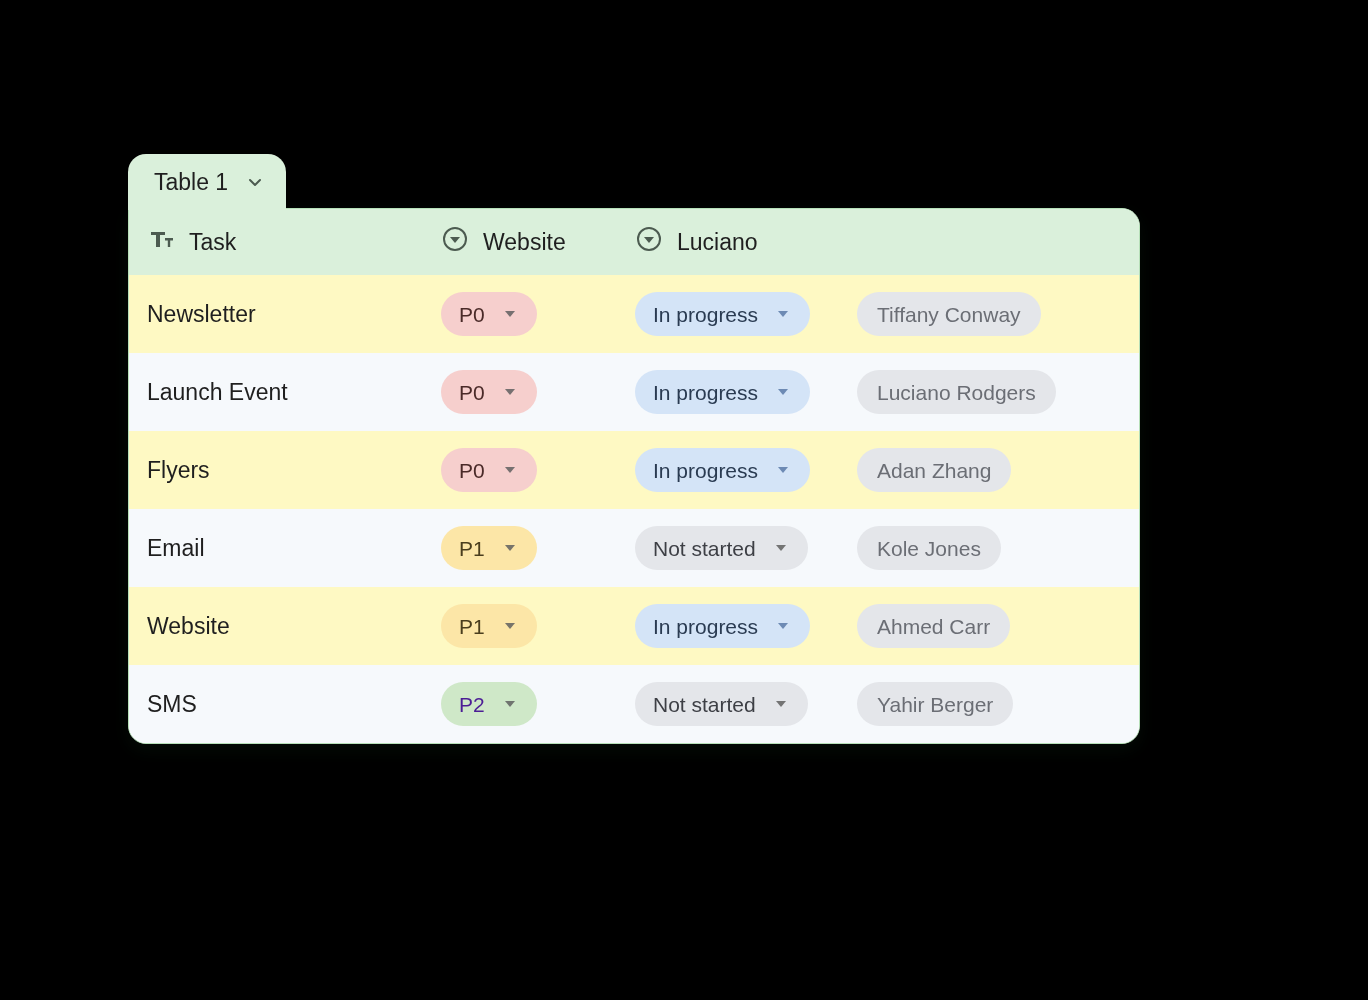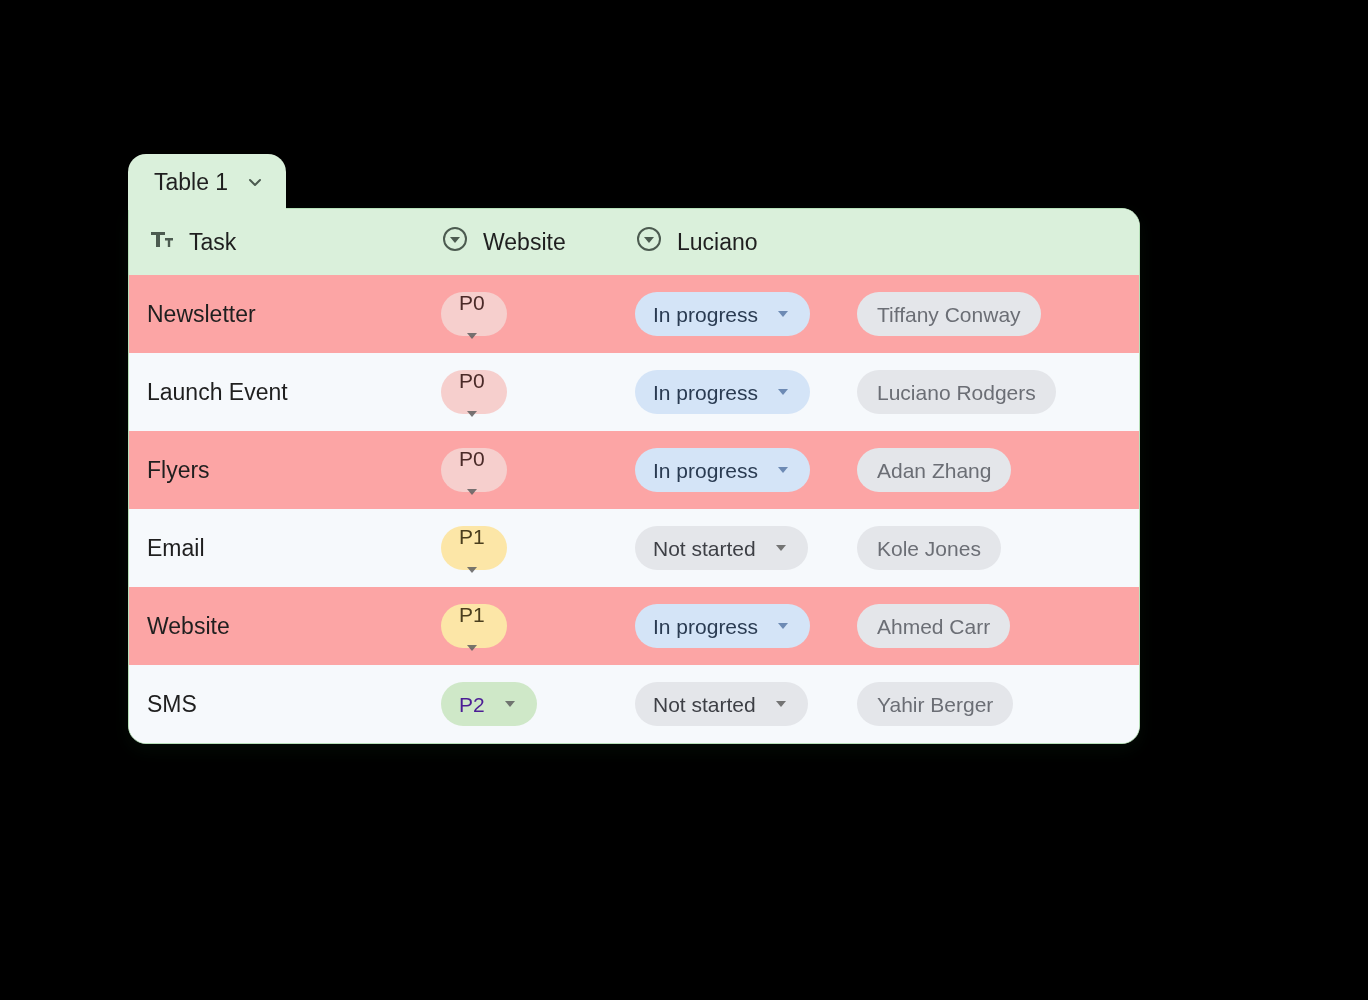--- a/index.html
+++ b/index.html
@@ -72,21 +72,21 @@
   .th .stroke { stroke: #4c5b50; fill: none; stroke-width: 2; }
   .th .fill   { fill: #4c5b50; }
 
   
   .tbody {}
   .tr {
     display: grid;
     grid-template-columns: 294px 194px 222px 1fr;
     align-items: center;
     height: 78px;
-    background: #fca5a5;
+    background: #fef9c3;
   }
   .tr.alt { background: #f6f9fc; }
   .td { padding-left: 18px; }
 
   .task {
     font-size: 23px;
     color: #1f1f1f;
     font-weight: 400;
   }
 
@@ -104,22 +104,22 @@
   }
   .chip .t { display:inline-block; }
   .chip .caret {
     width: 0; height: 0;
     border-left: 5px solid transparent;
     border-right: 5px solid transparent;
     border-top: 6px solid currentColor;
     opacity: .85;
   }
 
-  .chip.p0 { background:#f6cfcd; color:#4a2a28;flex-direction:column; }
-  .chip.p1 { background:#fce6a7; color:#4a3e1e;flex-direction:column; }
+  .chip.p0 { background:#f6cfcd; color:#4a2a28; }
+  .chip.p1 { background:#fce6a7; color:#4a3e1e; }
   .chip.p2 { background:#cfe8c8; color:#4c1d95; }
 
   .chip.inprog { background:#d4e4f7; color:#2a3b52;justify-content:space-between; }
   .chip.notstart { background:#e4e6ea; color:#3d3f45; }
   .chip.grey { background:#e4e6ea; color:#6b6e75; }
 
   .chip.grey { padding: 0 20px; gap:0; font-weight: 400; }
 
   .chip .caret.blue { border-top-color:#5b7aa8; }
   .chip .caret.dk   { border-top-color:#5f5f5f; }

